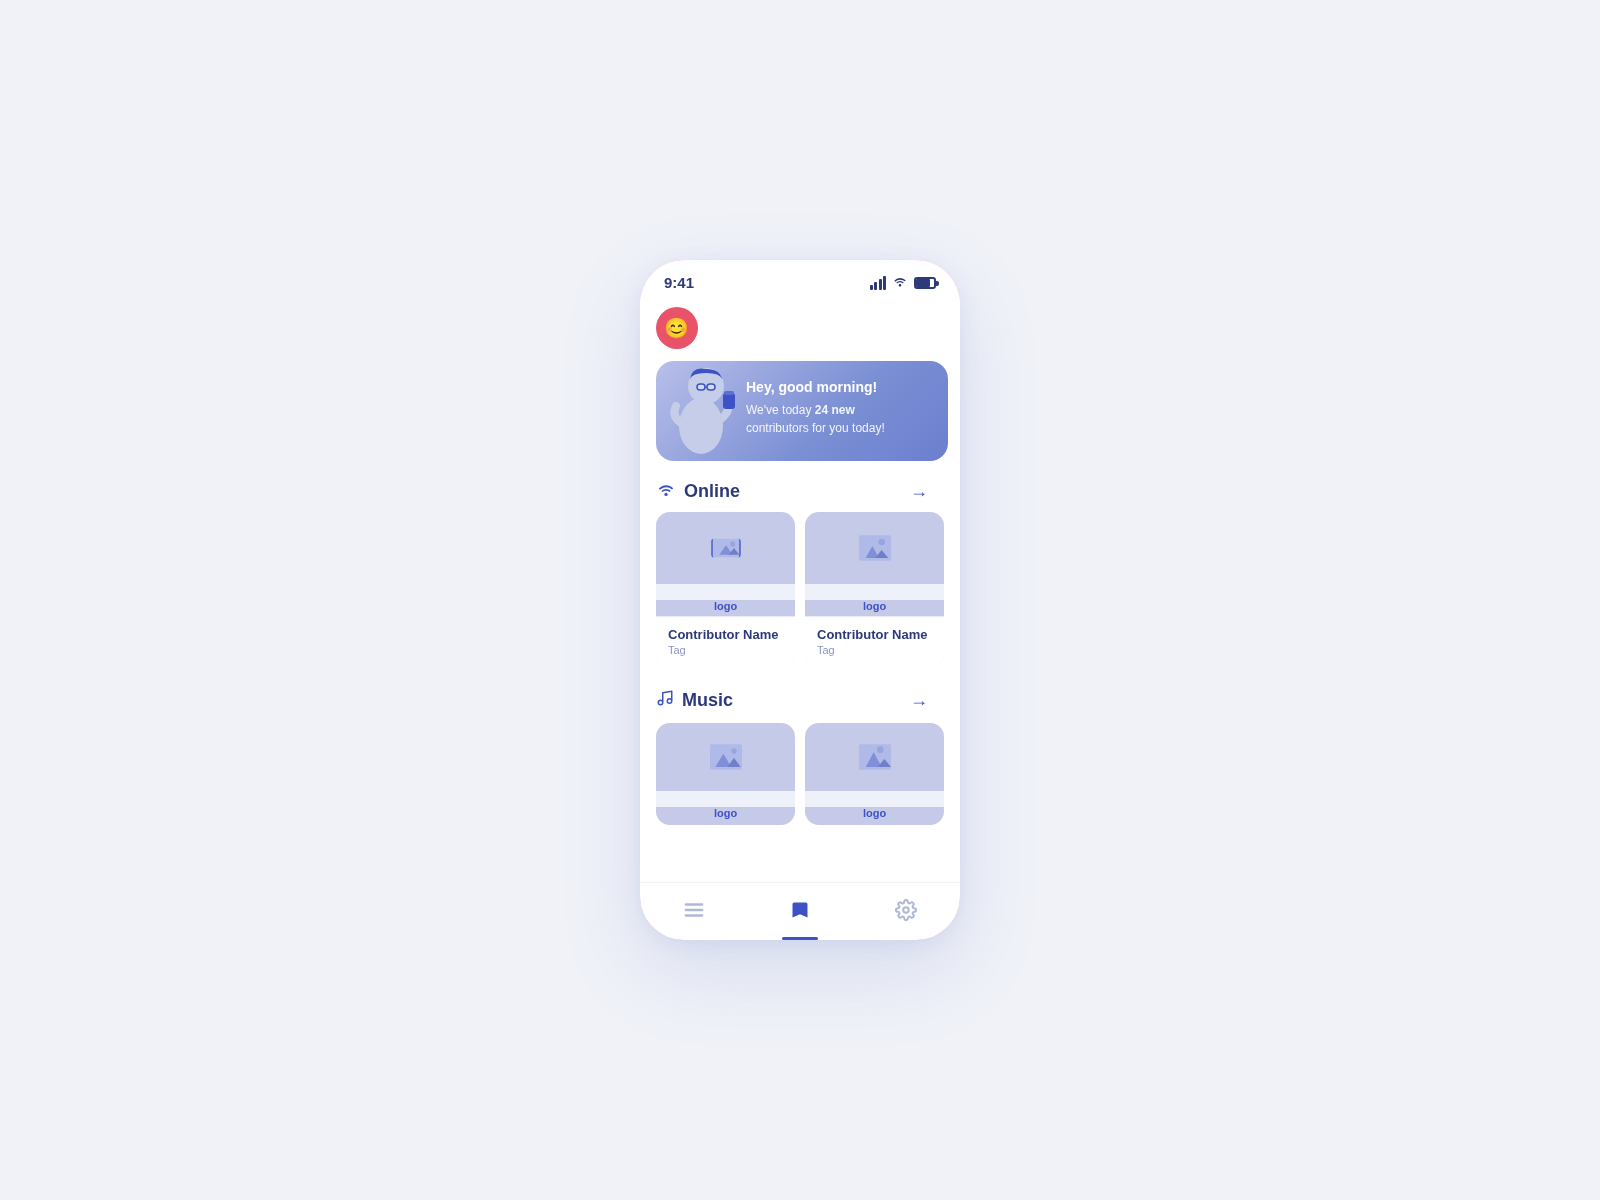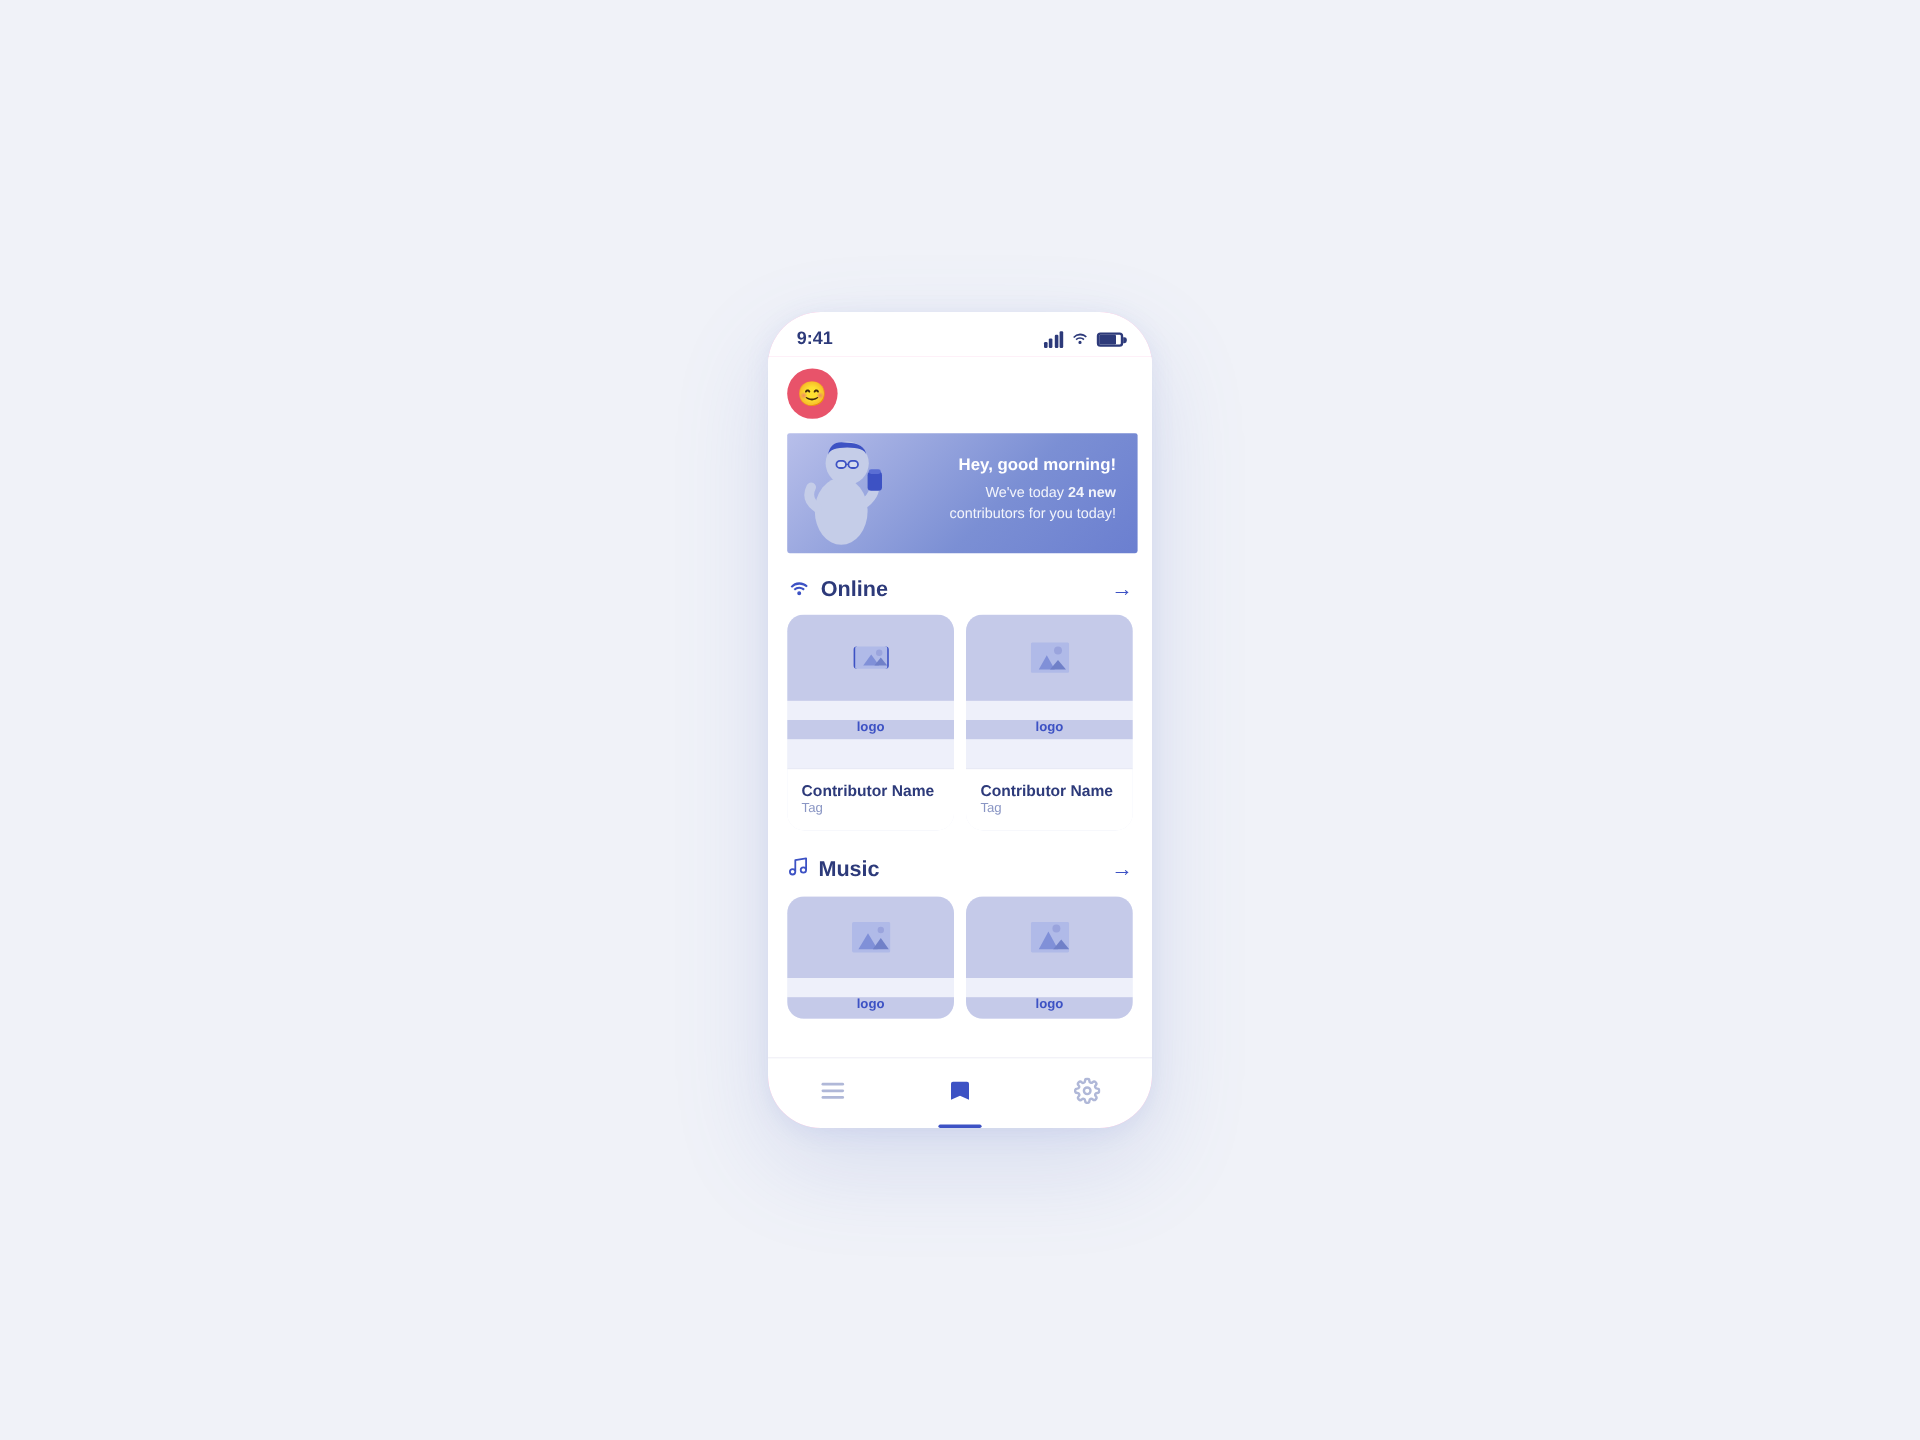--- a/index.html
+++ b/index.html
@@ -118,26 +118,25 @@
       cursor: pointer;
       margin: 2px;
       flex-shrink: 0;
     }
     .search-btn svg { width: 16px; height: 16px; fill: #fff; }
 
     
     .banner {
       margin: 0 12px 16px 16px;
       background: linear-gradient(135deg, #b8bfea 0%, #7b8fd4 60%, #6b7fd0 100%);
-      border-radius: 2px;
+      border-radius: 18px;
       padding: 18px 18px 18px 90px;
       position: relative;
       overflow: hidden;
       min-height: 100px;
-      text-align: right;
     }
     .banner-figure {
       position: absolute;
       left: 0; bottom: 0;
       width: 90px; height: 110px;
     }
     
     .banner-text-block { }
     .banner-greeting {
       font-size: 14px;
@@ -150,21 +149,21 @@
       color: rgba(255,255,255,0.9);
       line-height: 1.5;
     }
     .banner-body strong { font-weight: 700; }
 
     
     .section-header {
       display: flex;
       align-items: center;
       justify-content: space-between;
-      padding: 4px 16px 10px 16px;
+      padding: 4px 32px 10px 16px;
     }
     .section-left {
       display: flex; align-items: center; gap: 8px;
     }
     .section-icon { font-size: 18px; color: #3d52c4; }
     .section-title {
       font-size: 18px; font-weight: 700; color: #2d3a7a;
     }
     .section-arrow {
       font-size: 18px; color: #3d52c4; cursor: pointer;
@@ -194,21 +193,20 @@
     .card-image svg { width: 32px; height: 32px; fill: #3d52c4; }
     .card-image-label {
       font-size: 11px; color: #3d52c4; font-weight: 600;
       margin-top: 16px; text-align: center; padding-bottom: 4px;
       background: #c5cae9;
     }
     .card-info {
       padding: 10px 12px 12px 12px;
       background: #fff;
       border-top: 1px solid #e8eaf5;
-      margin-top: 24px;
     }
     .card-name {
       font-size: 13px; font-weight: 700; color: #2d3a7a;
     }
     .card-tag {
       font-size: 11px; color: #8a96c4; margin-top: 2px;
     }
 
     
     .bottom-nav {

